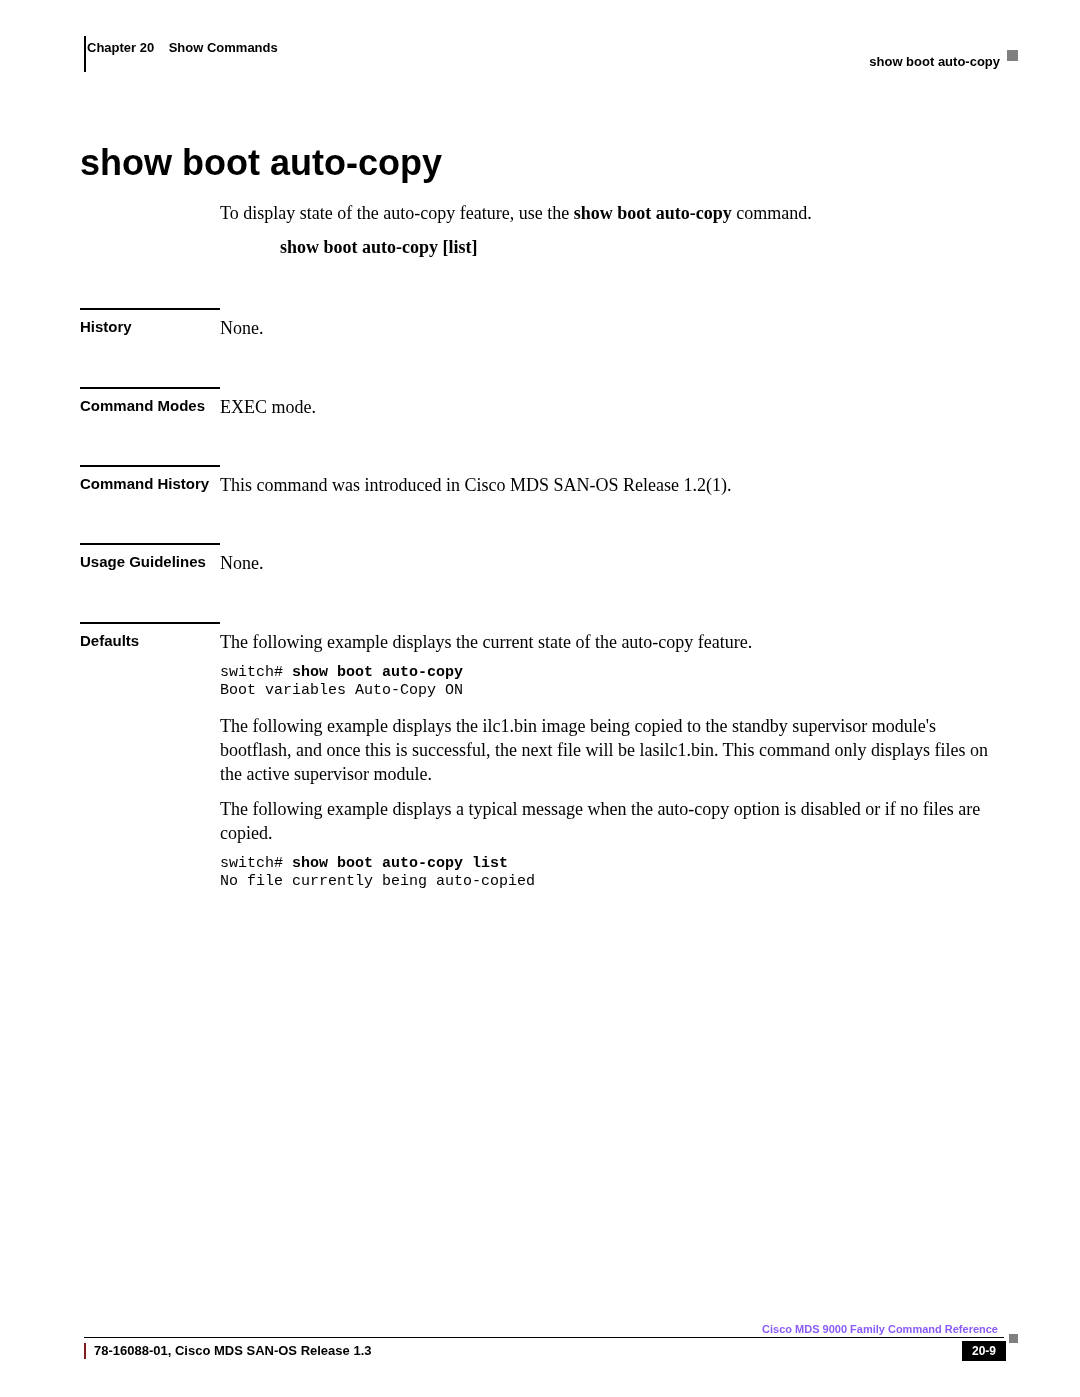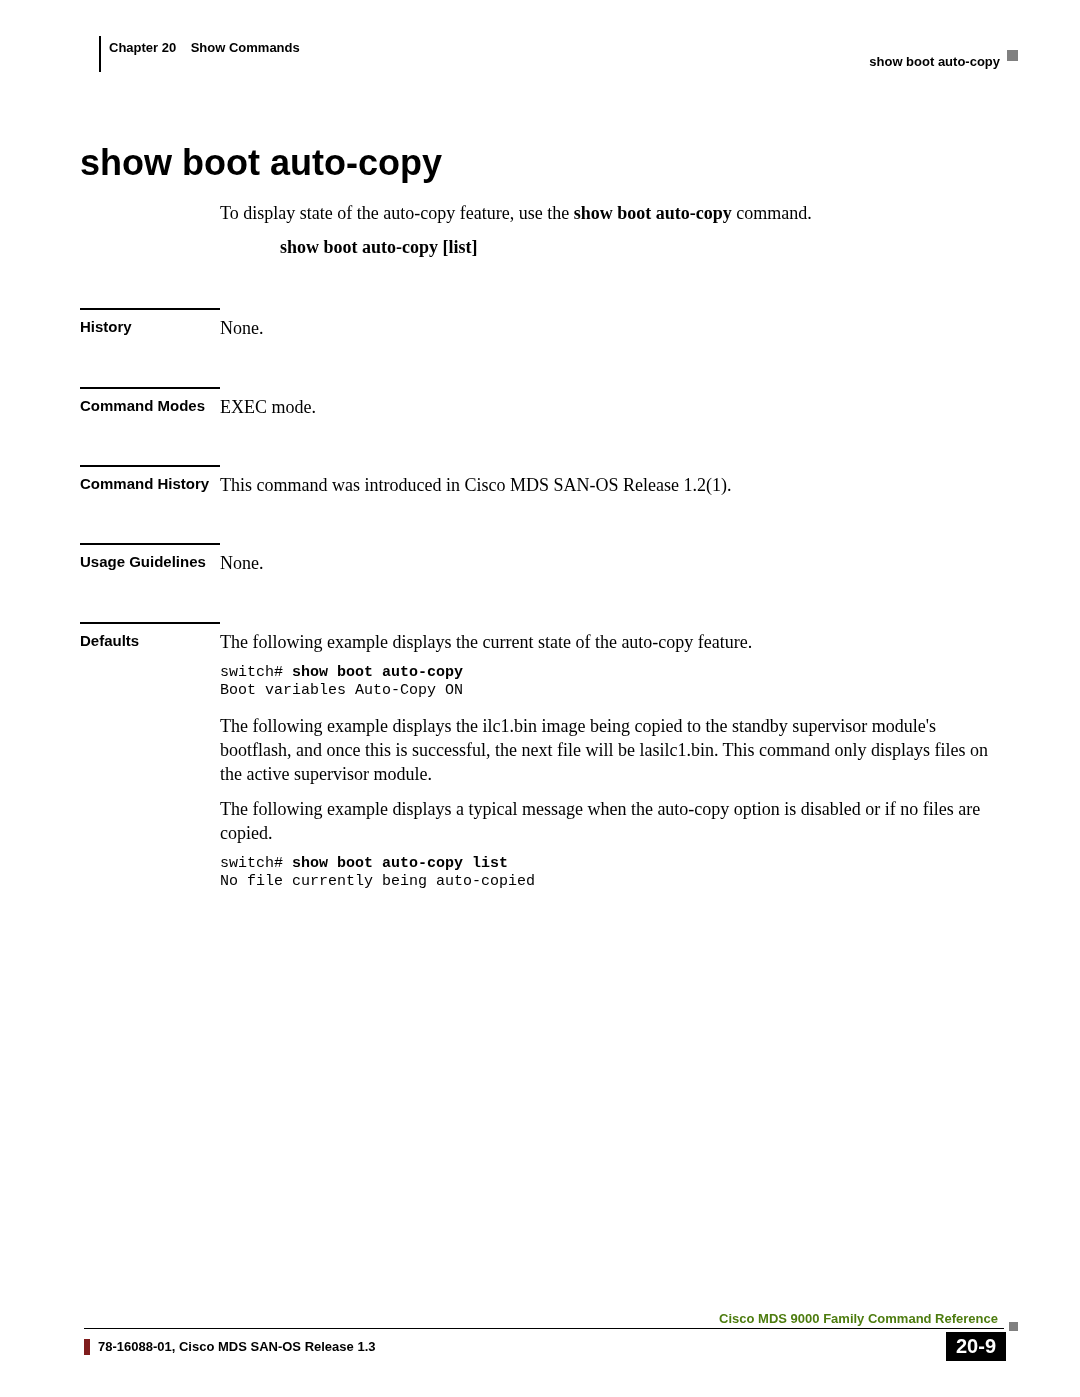--- a/index.html
+++ b/index.html
@@ -16,23 +16,23 @@
   .page {
     padding: 36px 80px 50px 80px;
     box-sizing: border-box;
     height: 100%;
     position: relative;
   }
 
   
   .header-row {
     border-left: 2px solid #000;
-    padding-left: 8px;
+    padding-left: 1px;
     height: 36px;
-    margin-left: 19px;
+    margin-left: 4px;
     position: relative;
   }
   .header-left {
     font-family: Arial, Helvetica, sans-serif;
     font-weight: bold;
     font-size: 13px;
   }
   .header-right {
     position: absolute;
     right: 0;
@@ -122,56 +122,56 @@
   }
 
   
   .footer {
     position: absolute;
     bottom: 36px;
     left: 80px;
     right: 80px;
   }
   .footer-title {
-    color: #4d7c0f;
-    font-family: Arial, Helvetica, sans-serif;
-    font-weight: bold;
-    font-size: 13px;
+    color: #8b5cf6;
+    font-family: Arial, Helvetica, sans-serif;
+    font-weight: bold;
+    font-size: 11px;
     text-align: right;
     padding-right: 2px;
     padding-bottom: 2px;
   }
   .footer-line {
     border-top: 1.5px solid #000;
     height: 0;
     margin-left: 4px;
     margin-right: -4px;
   }
   .footer-bottom {
     display: flex;
     justify-content: space-between;
     align-items: center;
     margin-top: 3px;
   }
   .footer-left {
     font-family: Arial, Helvetica, sans-serif;
     font-weight: bold;
     font-size: 13px;
-    border-left: 6px solid #7f1d1d;
+    border-left: 2px solid #7f1d1d;
     padding-left: 8px;
     margin-left: 4px;
     height: 16px;
     line-height: 16px;
   }
   .footer-page {
     background: #000;
     color: #fff;
     font-family: Arial, Helvetica, sans-serif;
     font-weight: bold;
-    font-size: 20px;
+    font-size: 12px;
     padding: 3px 10px;
     margin-right: -6px;
   }
   .footer-mark {
     position: absolute;
     right: -18px;
     top: 11px;
     width: 9px;
     height: 9px;
     background: #808080;

